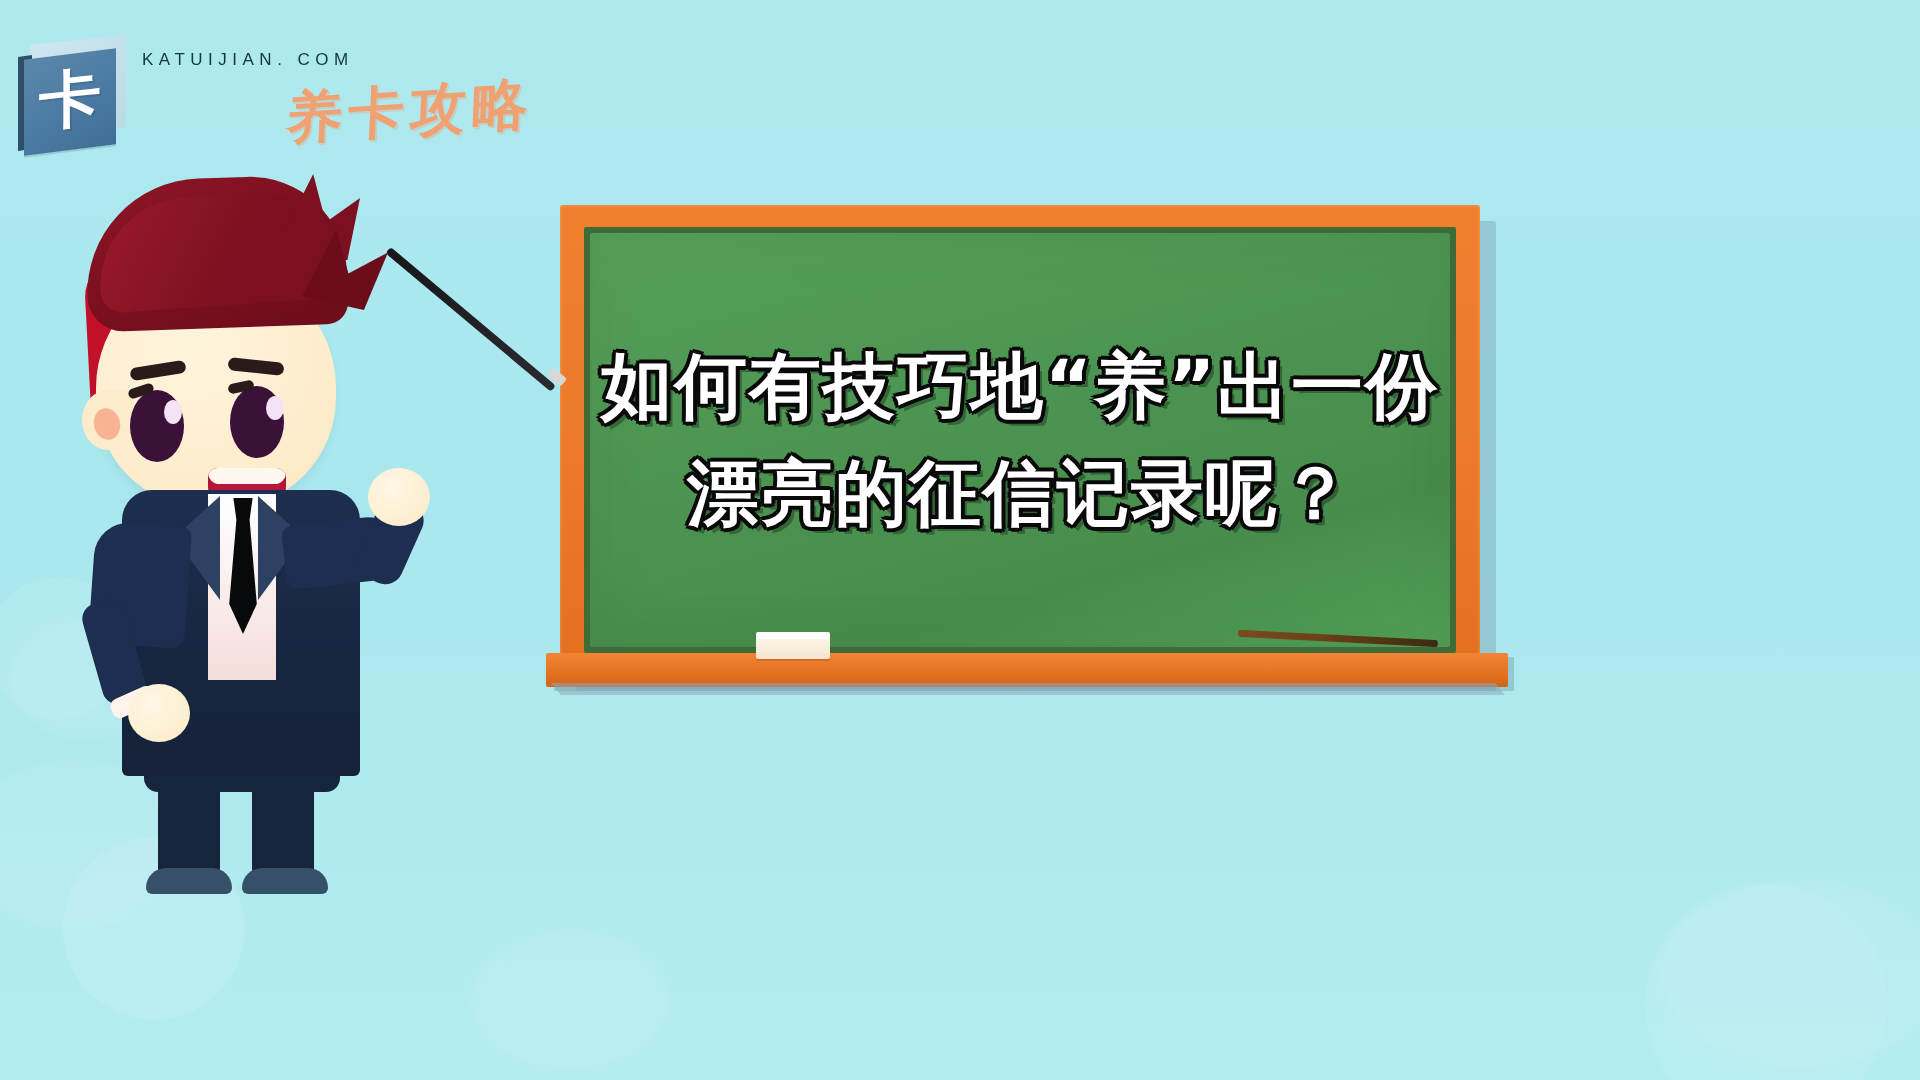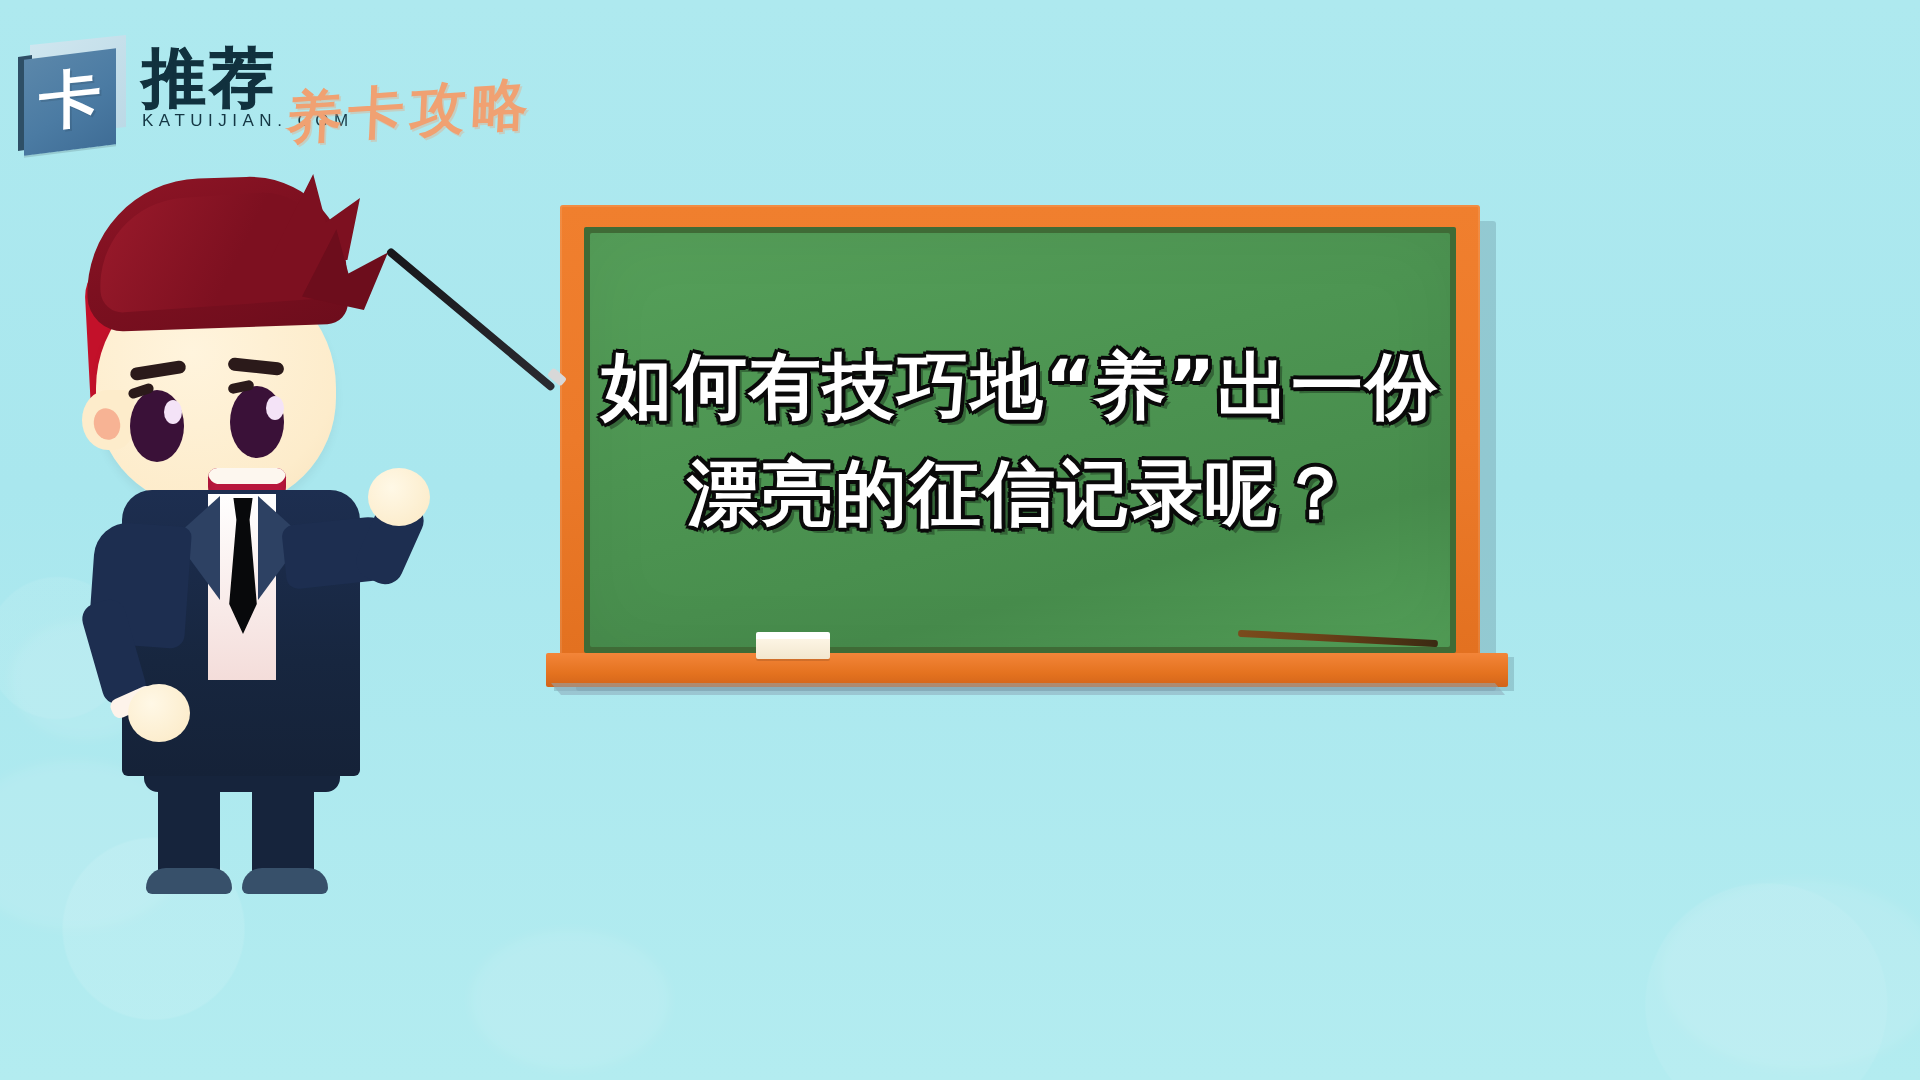--- a/index.html
+++ b/index.html
@@ -321,21 +321,20 @@
   <div class="blob" style="left:470px; top:930px; width:200px; height:140px;"></div>
 
   <div id="logo-area">
     <div class="logo-card">
       <div class="sheet-back"></div>
       <div class="sheet-dark"></div>
       <div class="sheet-main"></div>
       <div class="ka">卡</div>
     </div>
     <div class="brand-block">
-      <div class="brand-cn">推荐</div>
       <div class="brand-url">KATUIJIAN. COM</div>
     </div>
   </div>
 
   <div class="tagline">养卡攻略</div>
 
   <div id="blackboard">
     <div class="bb-shadow"></div>
     <div class="bb-ledge-shadow"></div>
     <div class="bb-frame">

